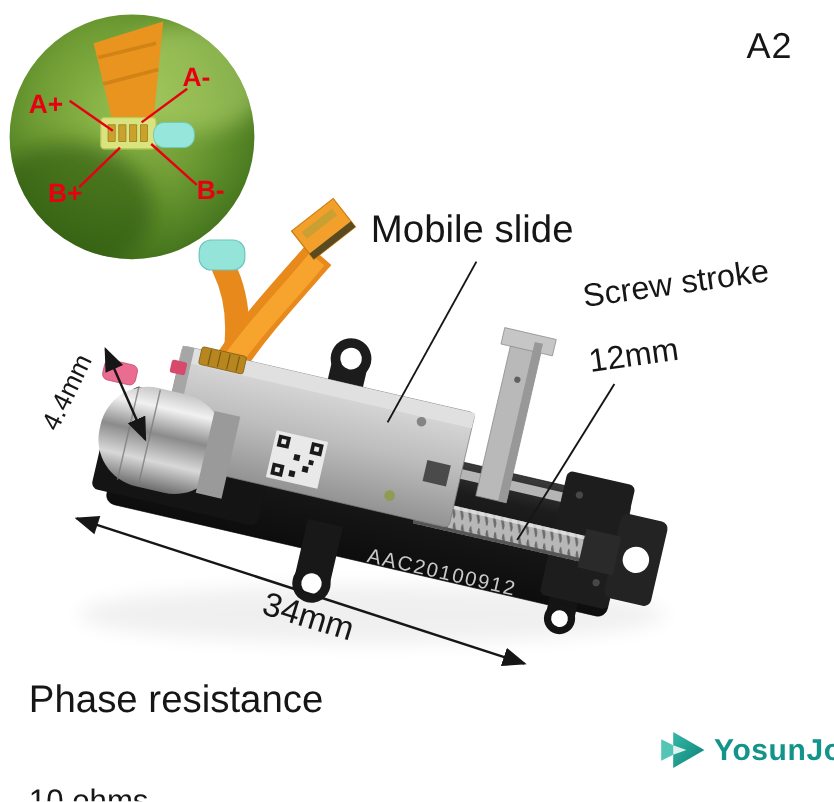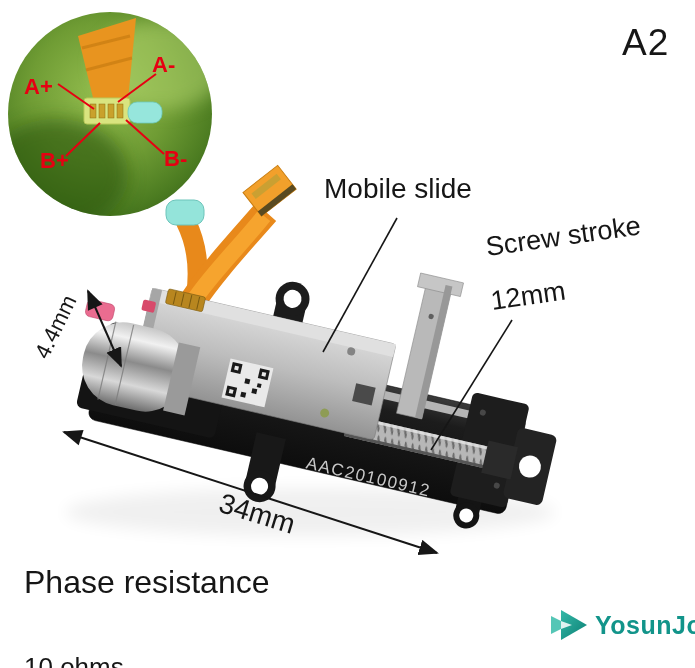--- a/index.html
+++ b/index.html
@@ -3,22 +3,22 @@
 <meta charset="utf-8">
 <style>
   html,body{margin:0;padding:0;background:#fff;}
   .stage{
     position:relative;width:695px;height:668px;background:#ffffff;
     font-family:"Liberation Sans",sans-serif;overflow:hidden;color:#161616;
   }
   .scene{position:absolute;left:0;top:0;}
   .inset{position:absolute;left:6px;top:10px;}
   .txt{position:absolute;white-space:nowrap;color:#161616;}
-  .t-a2{left:622px;top:22px;font-size:37px;letter-spacing:1px;}
-  .t-mobile{left:324px;top:173px;font-size:28px;}
+  .t-a2{left:622px;top:22px;font-size:30px;letter-spacing:1px;}
+  .t-mobile{left:309px;top:173px;font-size:32px;}
   .t-screw1{left:486px;top:232px;font-size:27px;transform:rotate(-8deg);transform-origin:left center;}
   .t-screw2{left:491px;top:286px;font-size:27px;transform:rotate(-8deg);transform-origin:left center;}
   .t-44{left:10px;top:314px;width:92px;text-align:center;font-size:22px;transform:rotate(-64deg);}
   .t-34{left:196px;top:498px;width:122px;text-align:center;font-size:28px;transform:rotate(17deg);}
   .t-phase1{left:24px;top:564px;font-size:32px;}
   .t-phase2{left:24px;top:652px;font-size:26px;}
   .logo{position:absolute;left:548px;top:604px;display:flex;align-items:center;gap:5px;}
   .logo-text{color:#12948a;font-weight:bold;font-size:25px;letter-spacing:0.5px;}
 </style>
 </head>

